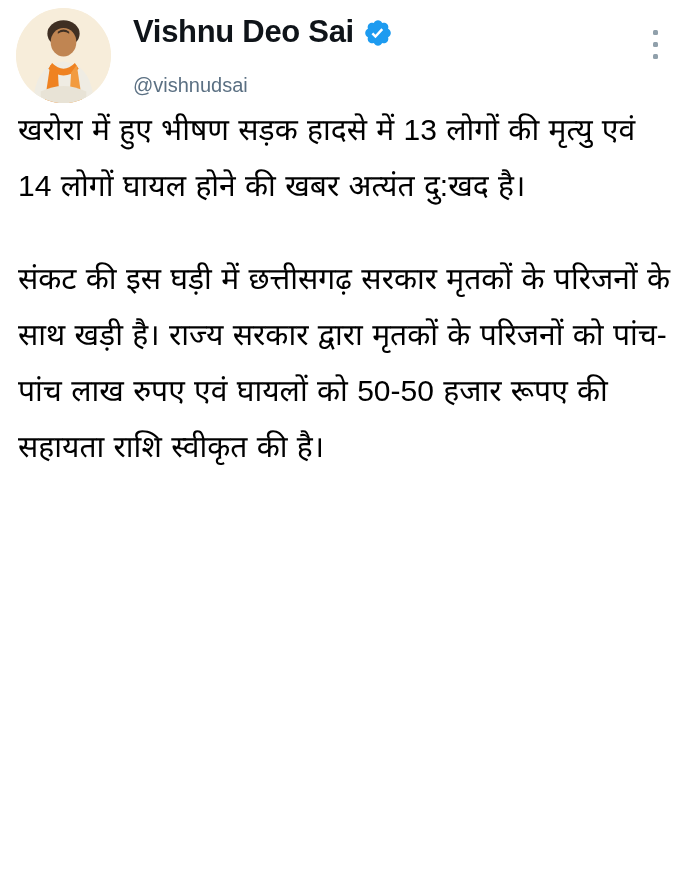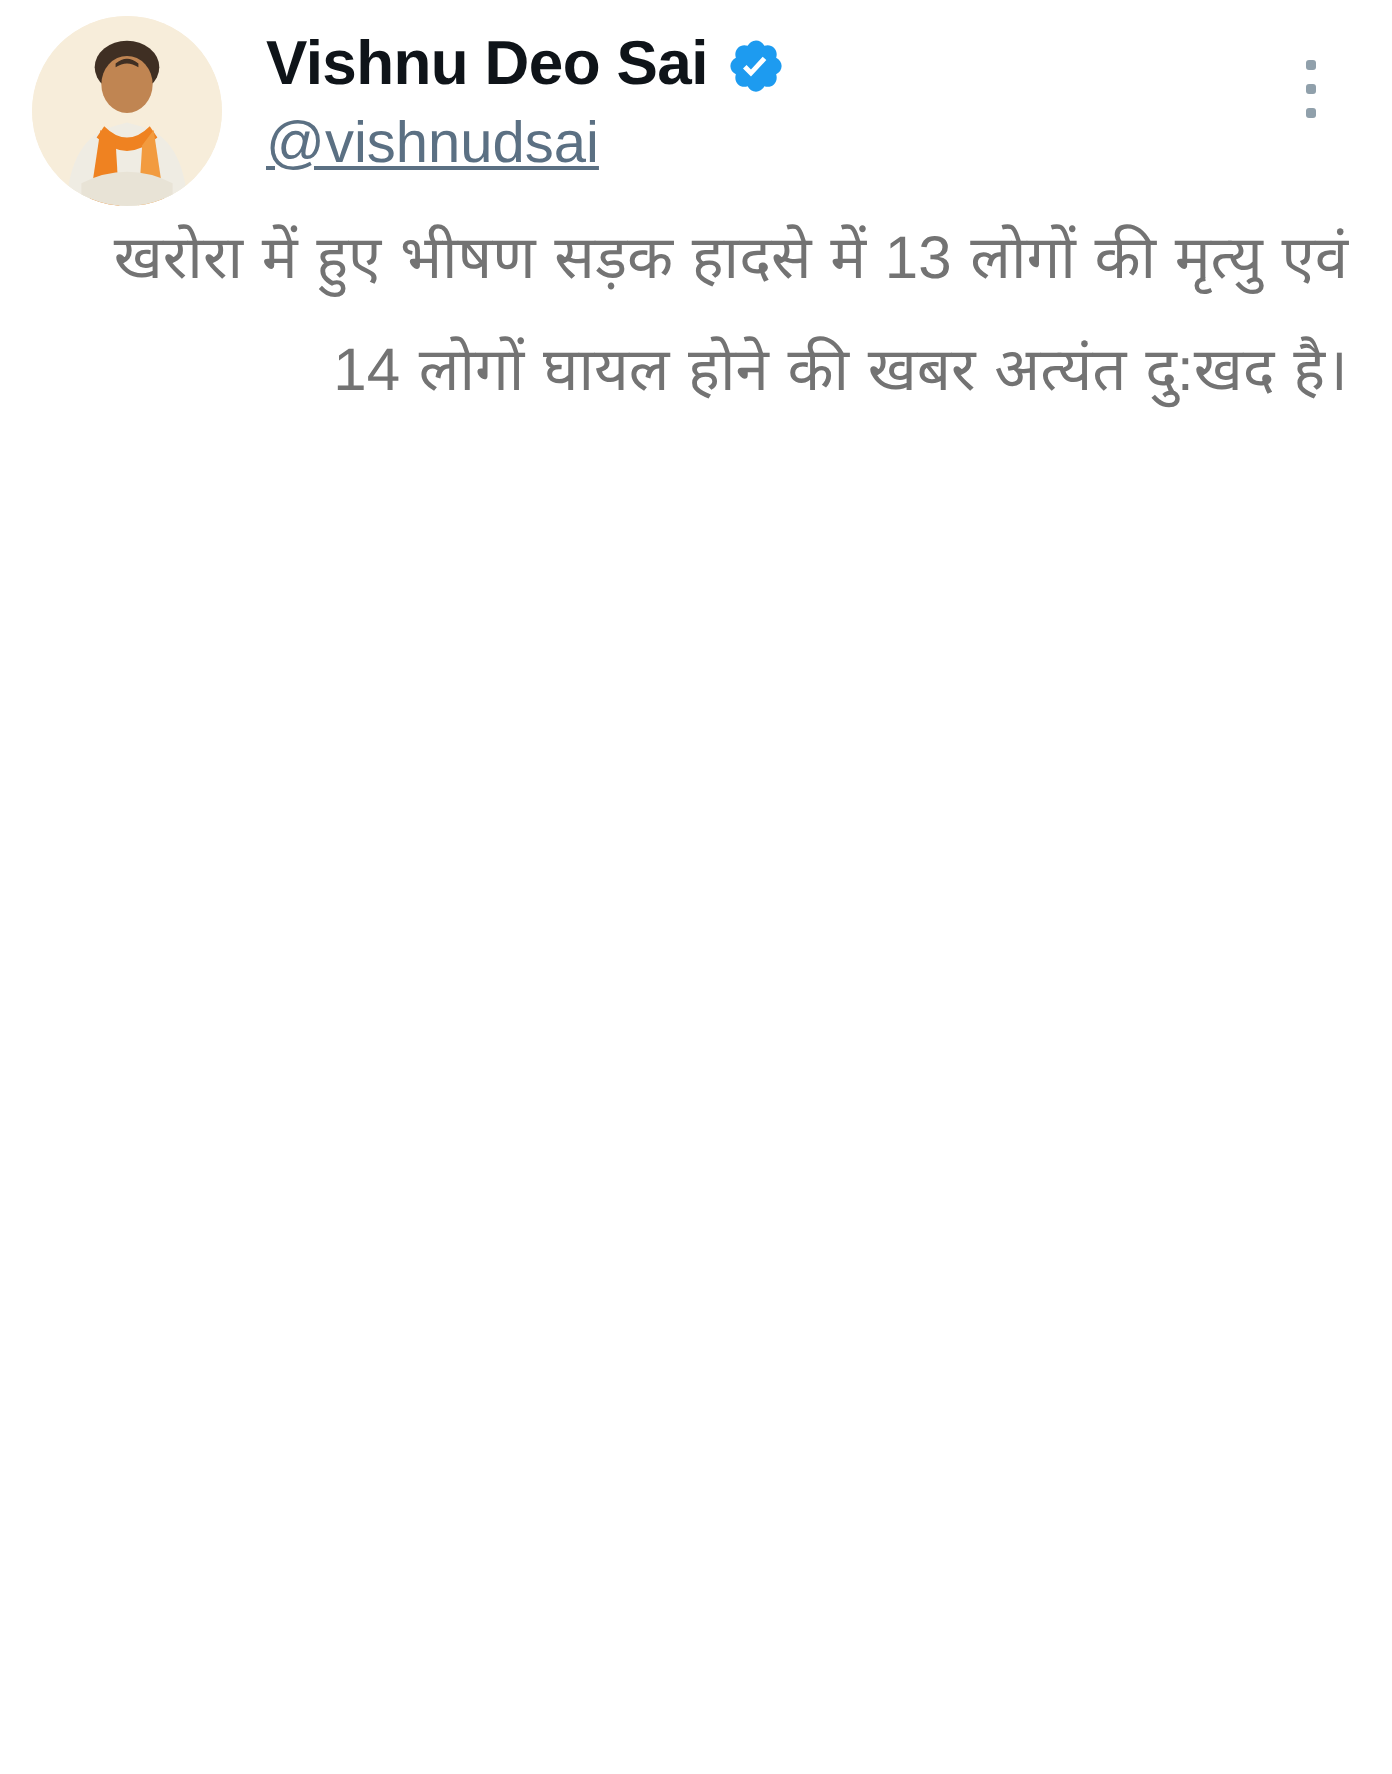--- a/index.html
+++ b/index.html
@@ -52,26 +52,25 @@
     line-height: 36px;
     cursor: pointer;
   }
   .verified-badge {
     width: 30px;
     height: 30px;
     flex: none;
     margin-top: 2px;
   }
   .user-handle {
-    font-size: 29px;
+    font-size: 20px;
     color: #5b7083;
     line-height: 38px;
-    margin-top: 3px;
+    margin-top: 16px;
     cursor: pointer;
-    text-decoration: underline;
   }
   .more-button {
     flex: none;
     padding: 22px 8px 8px 8px;
     margin-right: 14px;
     display: flex;
     flex-direction: column;
     align-items: center;
     gap: 7px;
     cursor: pointer;
@@ -84,23 +83,22 @@
     border-radius: 1.5px;
     background: #90a0ab;
   }
   .tweet-body {
     padding: 2px 22px 0 18px;
   }
   .tweet-body p {
     margin: 0 0 37px 0;
     font-size: 30px;
     line-height: 56px;
-    color: #737373;
+    color: #000000;
     word-spacing: 1px;
-    text-align: right;
   }
   .tweet-body p:last-child { margin-bottom: 0; }
 </style>
 </head>
 <body>
 
 <div class="tweet-card">
 
   <div class="tweet-header">
 
@@ -134,15 +132,16 @@
         <span class="dot"></span>
         <span class="dot"></span>
         <span class="dot"></span>
       </span>
     </button>
 
   </div>
 
   <div class="tweet-body">
     <p>खरोरा में हुए भीषण सड़क हादसे में 13 लोगों की मृत्यु एवं 14 लोगों घायल होने की खबर अत्यंत दु:खद है।</p>
+    <p>संकट की इस घड़ी में छत्तीसगढ़ सरकार मृतकों के परिजनों के साथ खड़ी है। राज्य सरकार द्वारा मृतकों के परिजनों को पांच-पांच लाख रुपए एवं घायलों को 50-50 हजार रूपए की सहायता राशि स्वीकृत की है।</p>
   </div>
 
 </div>
 
 </body></html>

